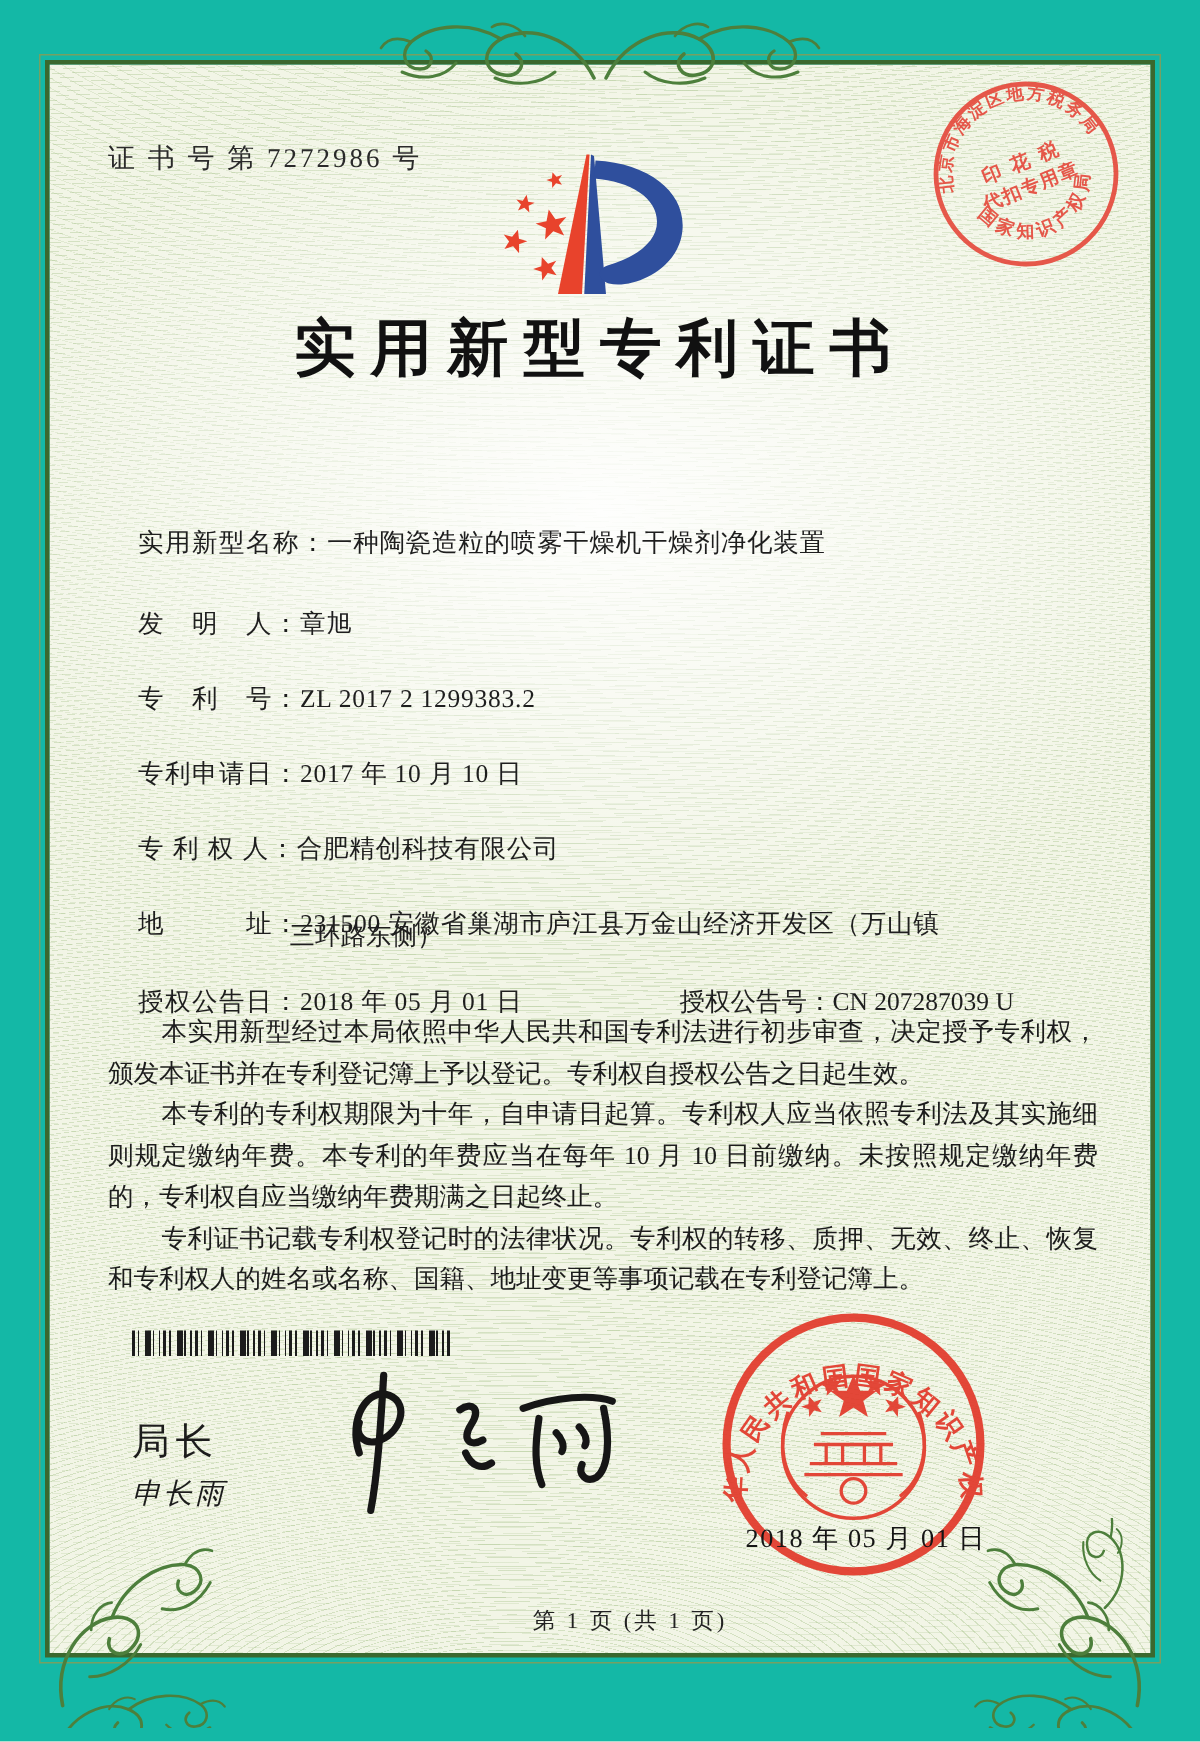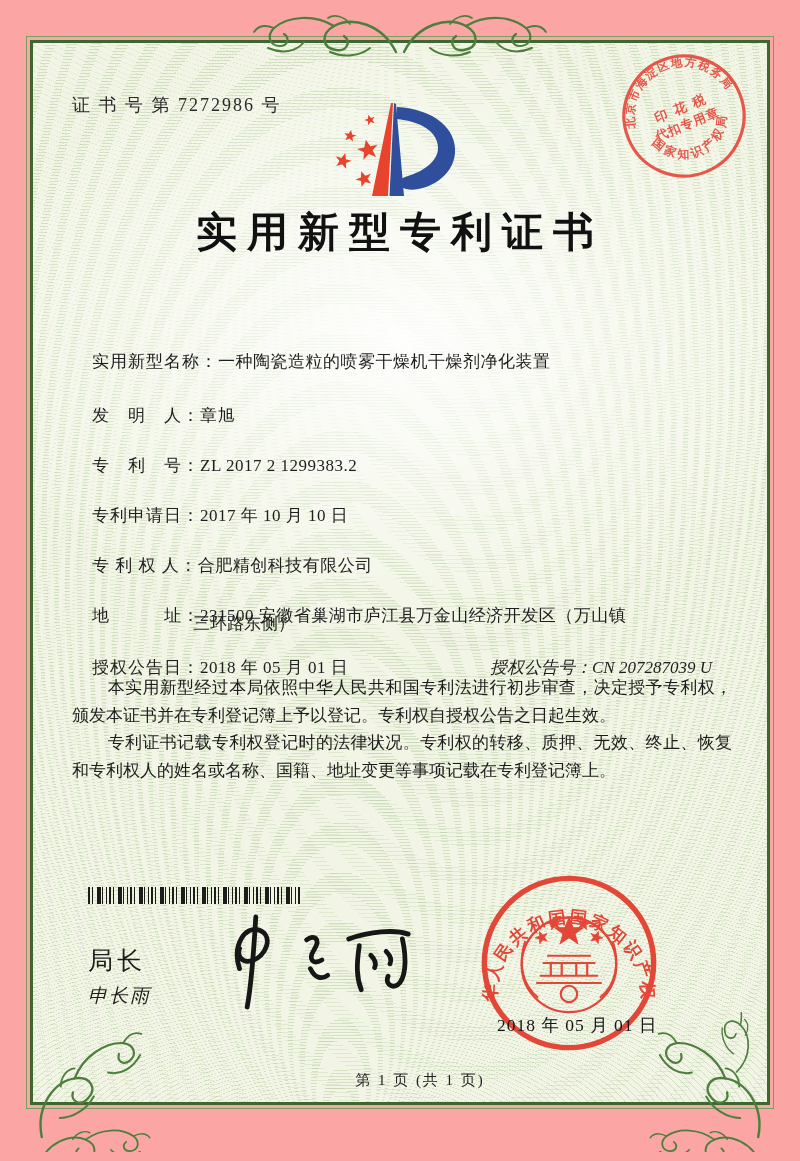--- a/index.html
+++ b/index.html
@@ -1,21 +1,21 @@
 <!DOCTYPE html>
 <html><head>
 <meta charset="utf-8">
 <style>
   * { box-sizing: border-box; }
   html,body { margin:0; padding:0; background:#e8e6dc; }
   .page {
     position: relative;
     width: 800px; height: 1161px;
     margin: 0 auto;
-    background: #fca5a5;
+    background: #14b8a6;
     overflow: hidden;
     font-family: "Liberation Serif","DejaVu Serif",serif;
     color: #222;
   }
   
   .frame-outer {
     position:absolute; left:26px; top:36px; right:26px; bottom:52px;
     border:1px solid #76a062;
   }
   .frame-inner {
@@ -38,21 +38,21 @@
   .logo { position:absolute; left:302px; top:90px; }
   .title {
     position:absolute; left:0; top:205px; width:100%;
     text-align:center; font-size:41px; font-weight:bold;
     letter-spacing:10px; color:#111;
   }
   .row { position:absolute; left:75px; font-size:17px; white-space:pre; color:#1e1e1e; }
   .row .lbl { letter-spacing:1px; }
   .row .val { letter-spacing:0.5px; }
   .addr-line2 { position:absolute; left:193px; top:612px; font-size:17px; color:#1e1e1e; }
-  .row-pair2 { position:absolute; left:473px; top:636px; font-size:17px; white-space:pre; color:#1e1e1e;font-style:italic; }
+  .row-pair2 { position:absolute; left:436px; top:636px; font-size:17px; white-space:pre; color:#1e1e1e; }
   .body-text {
     position:absolute; left:72px; top:674px; width:660px;
     font-size:17px; line-height:27.5px; text-align:justify; color:#1c1c1c;
   }
   .body-text p { margin:0; text-indent:2.1em; }
   .barcode {
     position:absolute; left:88px; top:887px; width:212px; height:17px;
     background: repeating-linear-gradient(90deg,
       #1c1c1c 0 2px, transparent 2px 4px,
       #1c1c1c 4px 5px, transparent 5px 9px,
@@ -168,20 +168,21 @@
   <div class="addr-line2">三环路东侧）</div>
   <div class="row" style="top:636px">
     <span class="lbl">授权公告日：</span><span class="val">2018 年 05 月 01 日</span>
   </div>
   <div class="row-pair2">
     <span class="lbl">授权公告号：</span><span class="val">CN 207287039 U</span>
   </div>
 
   <div class="body-text">
     <p>本实用新型经过本局依照中华人民共和国专利法进行初步审查，决定授予专利权，颁发本证书并在专利登记簿上予以登记。专利权自授权公告之日起生效。</p>
+    <p>本专利的专利权期限为十年，自申请日起算。专利权人应当依照专利法及其实施细则规定缴纳年费。本专利的年费应当在每年 10 月 10 日前缴纳。未按照规定缴纳年费的，专利权自应当缴纳年费期满之日起终止。</p>
     <p>专利证书记载专利权登记时的法律状况。专利权的转移、质押、无效、终止、恢复和专利权人的姓名或名称、国籍、地址变更等事项记载在专利登记簿上。</p>
   </div>
 
   <div class="barcode"></div>
 
   <div class="sig-title">局长</div>
   <div class="sig-name">申长雨</div>
   <svg class="signature-svg" width="230" height="110" viewBox="0 0 240 110">
     <g fill="none" stroke="#161616" stroke-width="5" stroke-linecap="round" stroke-linejoin="round">
       <path d="M36,64 C28,40 42,18 57,24 C72,30 64,52 48,56 C39,58 33,51 36,43"></path>

